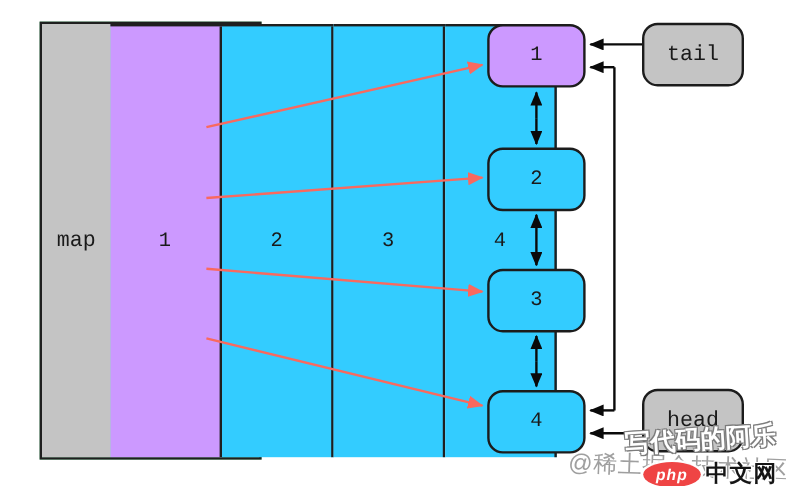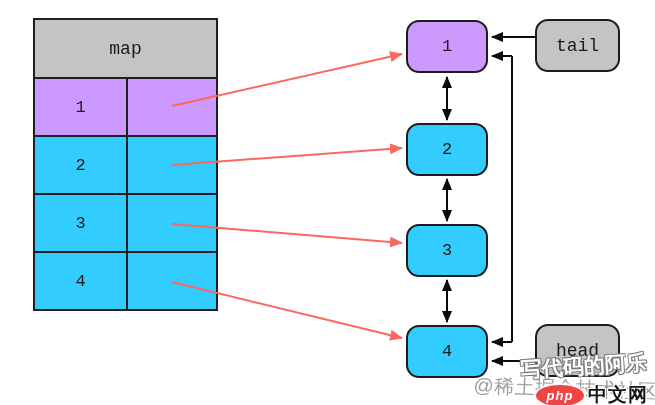--- a/index.html
+++ b/index.html
@@ -8,24 +8,24 @@
     width: 655px; height: 405px;
     background: #ffffff;
     overflow: hidden;
     font-family: "Liberation Mono", "DejaVu Sans Mono", monospace;
     color: var(--c-text, #1a1a1a);
   }
 
   
   .map-table {
     position: absolute; left: 33px; top: 18px;
-    width: 185px; height: 293px;
+    width: 185px; height: 365px;
     border: 2px solid var(--c-border, #1f1f1f);
     box-sizing: border-box;
-    display: flex; flex-direction: column;
+    display: flex; flex-direction: row;
     background: #86efac;
   }
   .map-header {
     flex: 0 0 57px;
     background: var(--c-box-gray, #c4c4c4);
     display: flex; align-items: center; justify-content: center;
     font-size: 18px;
   }
   .map-row {
     flex: 1 1 auto;

